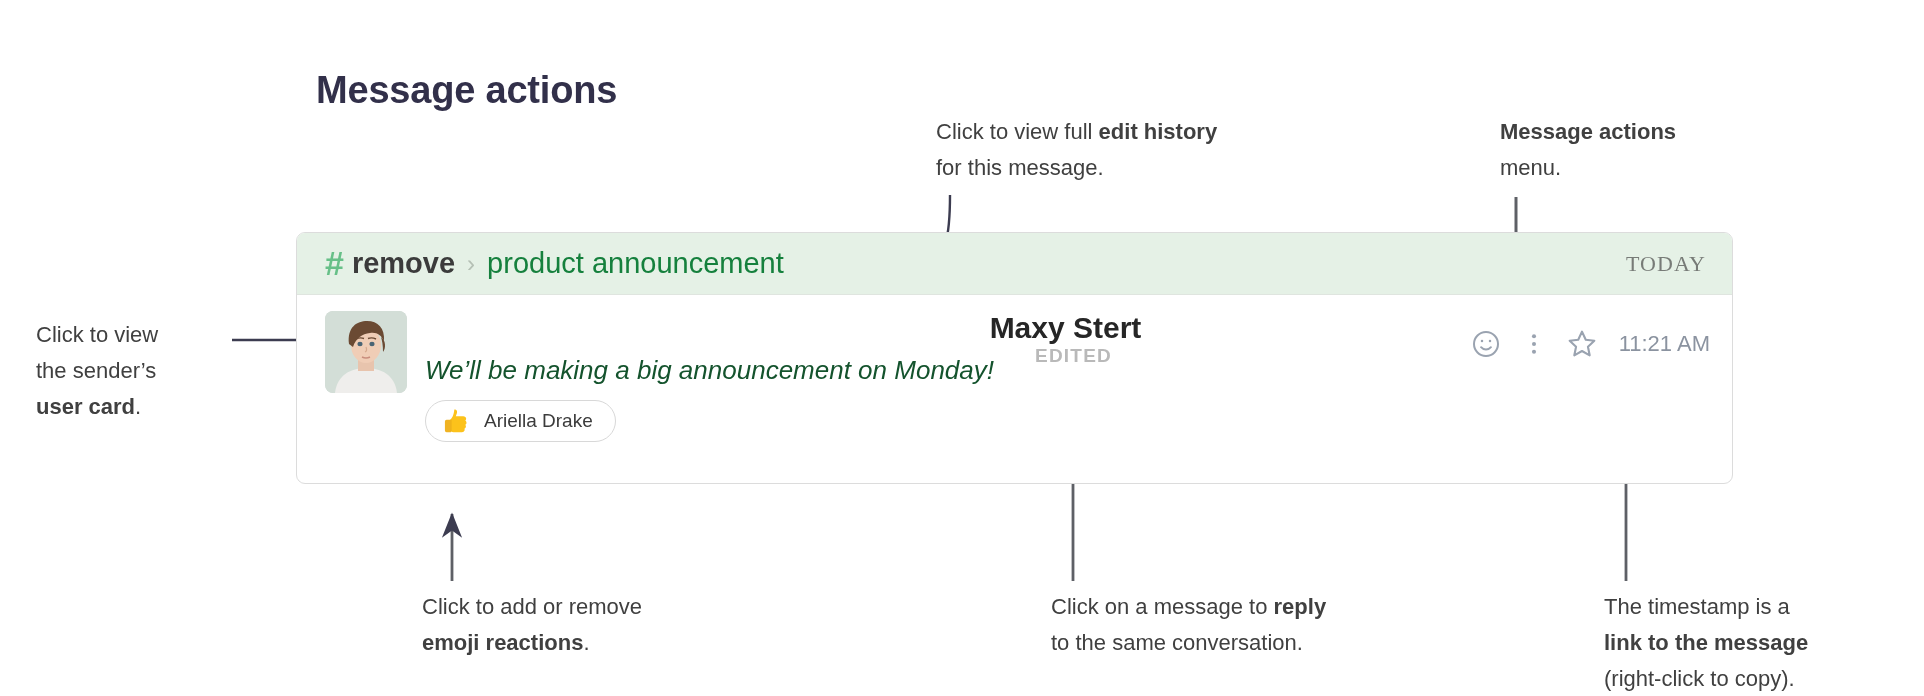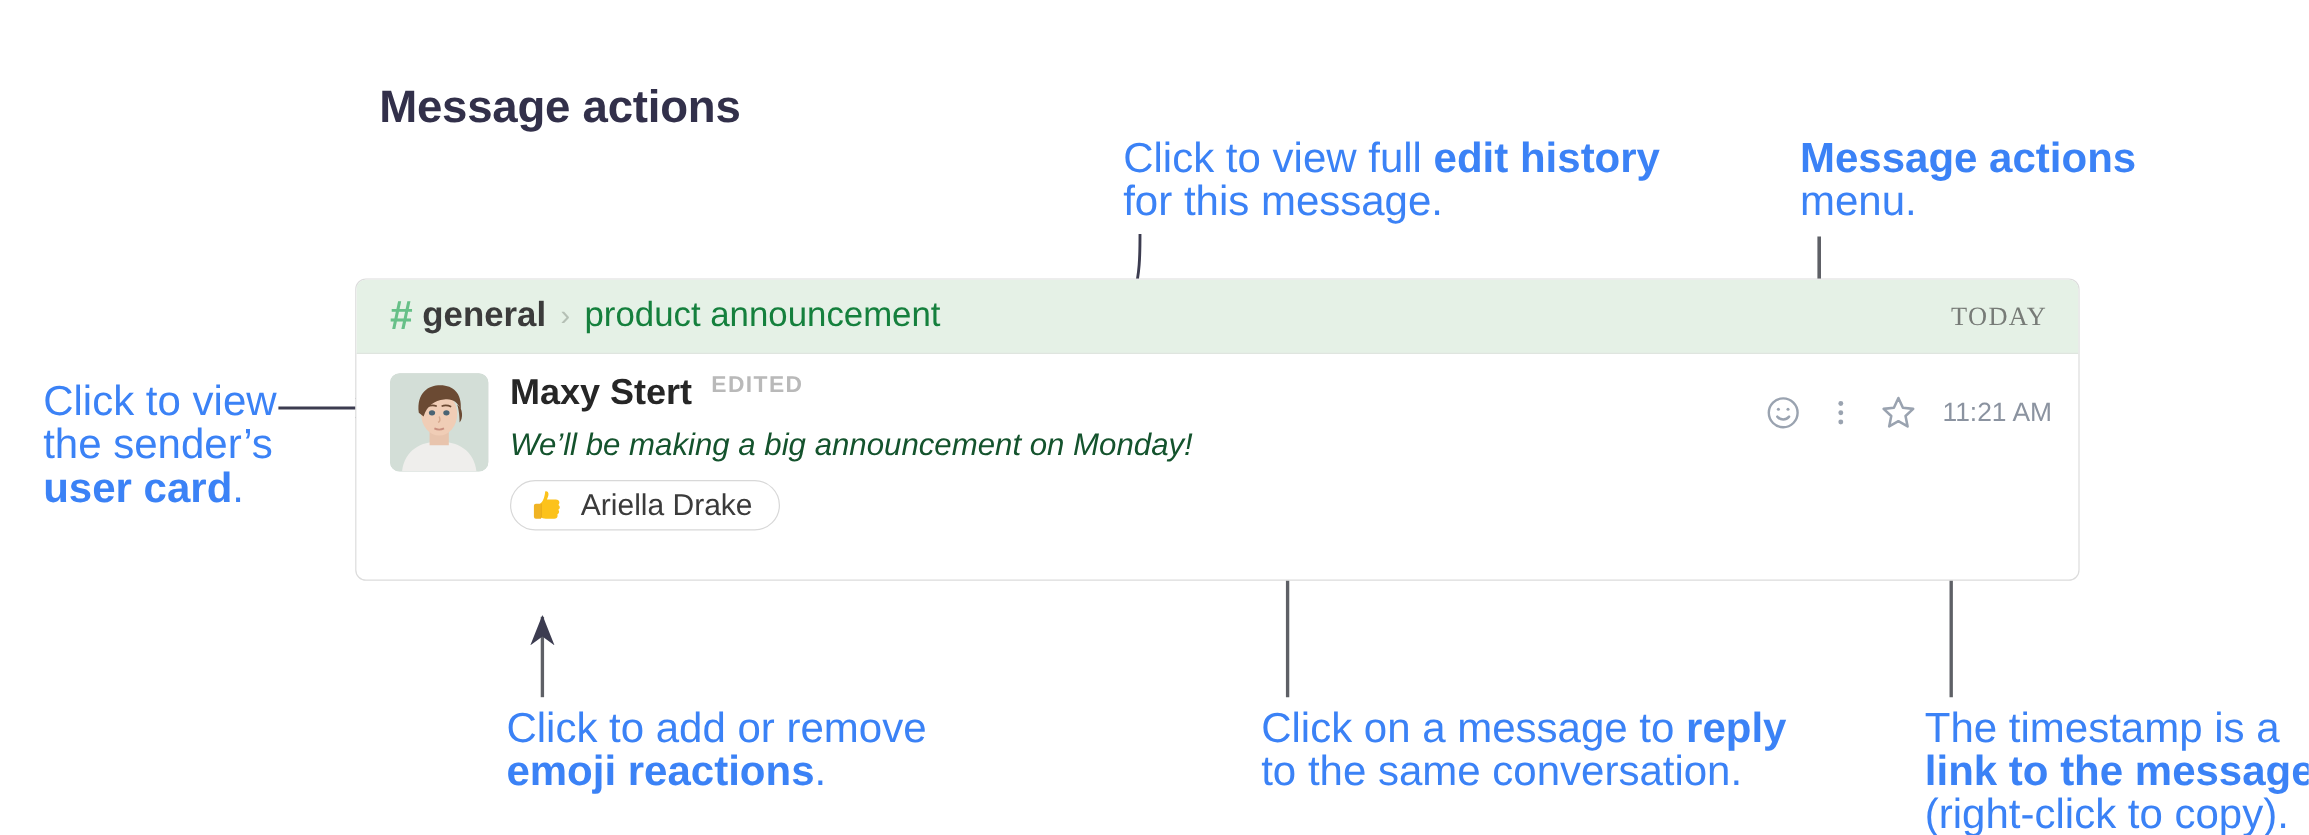--- a/index.html
+++ b/index.html
@@ -28,23 +28,23 @@
     font-size: 38px;
     font-weight: 700;
     letter-spacing: -0.2px;
     color: #32304a;
     white-space: nowrap;
   }
 
   
   .ann {
     position: absolute;
-    font-size: 35px;
+    font-size: 22px;
     line-height: 36px;
-    color: #3b82f6;
+    color: #404040;
     font-weight: 400;
   }
   .ann b { font-weight: 700; }
   .ann .line { white-space: nowrap; display: block; }
 
   .ann-edit-history { left: 936px; top: 87px; }
   .ann-actions-menu { left: 1500px; top: 87px; }
   .ann-user-card   { left: 36px;  top: 290px; }
   .ann-emoji       { left: 422px; top: 562px; }
   .ann-reply       { left: 1051px; top: 562px; }
@@ -135,22 +135,23 @@
   }
   .avatar svg { display:block; width:82px; height:82px; }
 
   .msg-main {
     margin-left: 18px;
     flex: 1;
     min-width: 0;
   }
   .msg-topline {
     display: flex;
-    align-items: flex-start;
+    align-items: center;
     height: 38px;
+    flex-direction: column;
   }
   .sender {
     font-size: 30px;
     font-weight: 700;
     color: #262626;
     white-space: nowrap;
   }
   .edited {
     margin-left: 16px;
     font-size: 19px;
@@ -179,21 +180,21 @@
     height: 42px;
     box-sizing: border-box;
   }
   .reaction-emoji {
     font-size: 27px;
     line-height: 1;
     margin-right: 12px;
   }
   .reaction-emoji svg { display:block; }
   .reaction-name {
-    font-size: 25px;
+    font-size: 19px;
     color: #3b3b3b;
     white-space: nowrap;
   }
 
   
   .msg-controls {
     position: absolute;
     right: 22px;
     top: 28px;
     display: flex;
@@ -277,21 +278,21 @@
   <div class="ann ann-timestamp">
     <span class="line">The timestamp is a</span>
     <span class="line"><b>link to the message</b></span>
     <span class="line">(right-click to copy).</span>
   </div>
 
   <div class="card">
 
     <div class="card-header">
       <span class="hash">#</span>
-      <span class="stream-name">general</span>
+      <span class="stream-name">remove</span>
       <span class="bc-sep">›</span>
       <span class="topic-name">product announcement</span>
       <span class="header-spacer"></span>
       <span class="today">TODAY</span>
     </div>
 
     <div class="msg">
 
       <div class="avatar">
         <svg viewBox="0 0 82 82" xmlns="http://www.w3.org/2000/svg">

